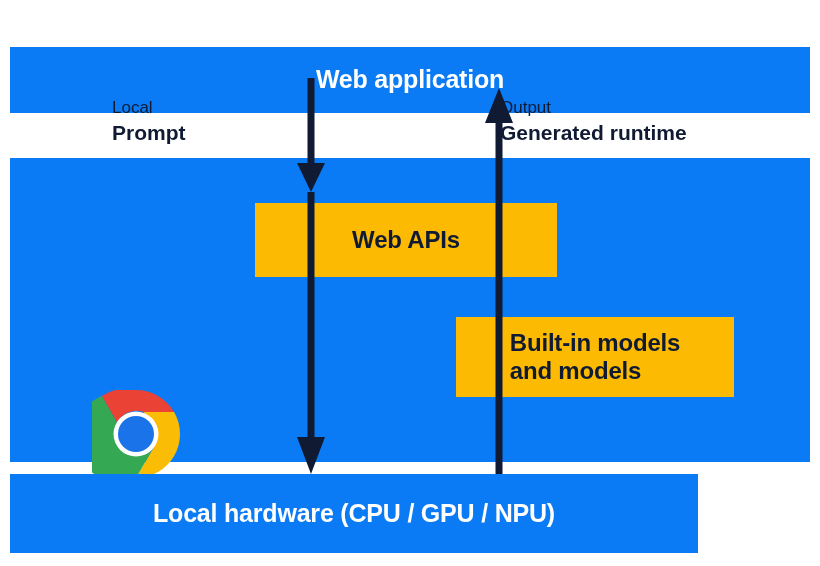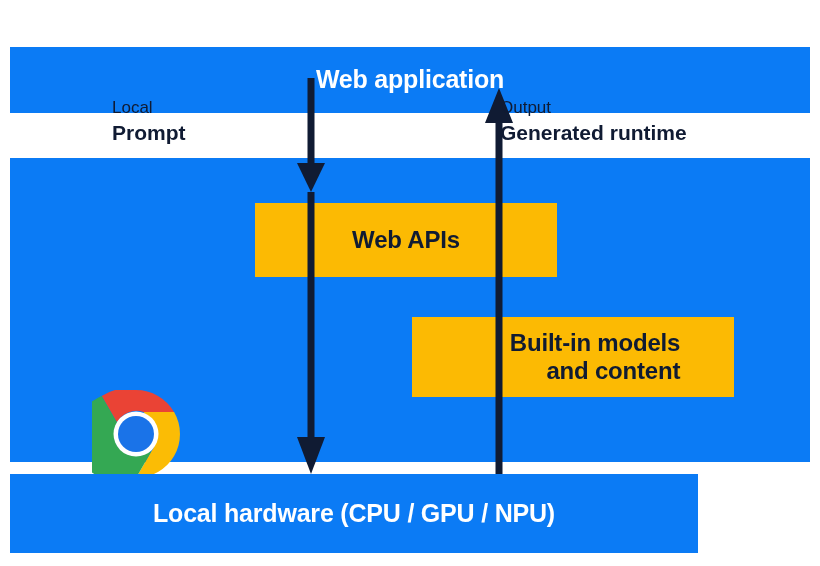--- a/index.html
+++ b/index.html
@@ -88,39 +88,38 @@
     letter-spacing: -0.2px;
   }
 
   
   .yellow-box {
     position: absolute;
     background: #fcba03;
     display: flex;
     align-items: center;
     justify-content: center;
-    text-align: right;
+    text-align: left;
     color: #101b33;
     font-weight: bold;
     font-size: 24px;
     line-height: 1.18;
     letter-spacing: -0.2px;
   }
   #box-web-apis {
     left: 255px;
     top: 203px;
     width: 302px;
     height: 74px;
   }
   #box-builtin-models {
-    left: 412px;
+    left: 456px;
     top: 317px;
     width: 278px;
     height: 80px;
-    padding-left: 44px;
   }
 
   
   .flow-label {
     position: absolute;
     color: #101b33;
     line-height: 1.1;
   }
   .flow-label .kind {
     display: block;
@@ -174,21 +173,21 @@
 
   </div>
 
   <div class="yellow-box" id="box-web-apis">
     <span>Web APIs</span>
   </div>
 
   <div class="yellow-box" id="box-builtin-models">
     <span>
       <span>Built-in models</span><br>
-      <span>and content</span>
+      <span>and models</span>
     </span>
   </div>
 
   <div class="band" id="band-local-hardware">
     <div class="band-title">Local hardware (CPU / GPU / NPU)</div>
   </div>
 
   <svg id="arrow-layer" viewBox="0 0 820 566">
 
     <g>

